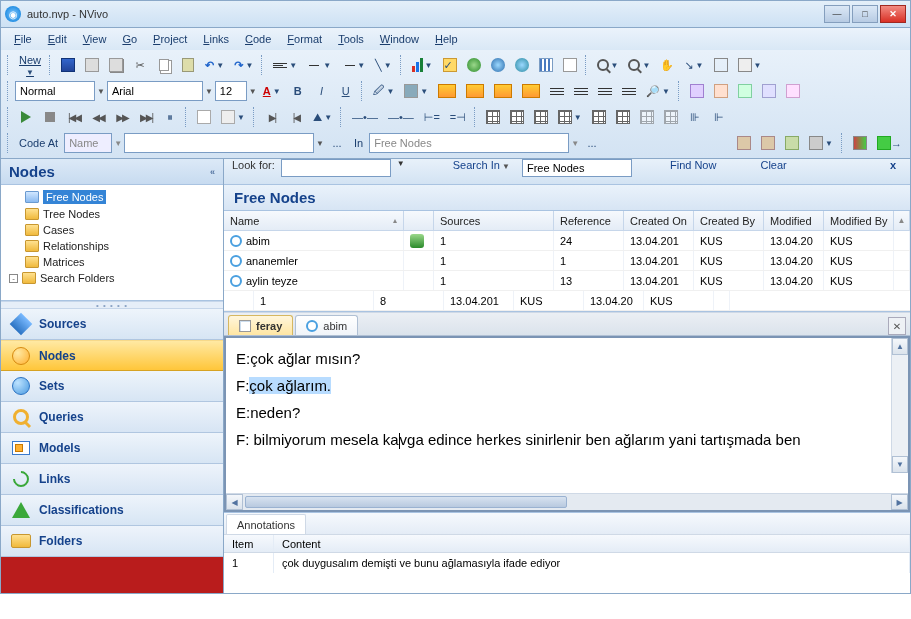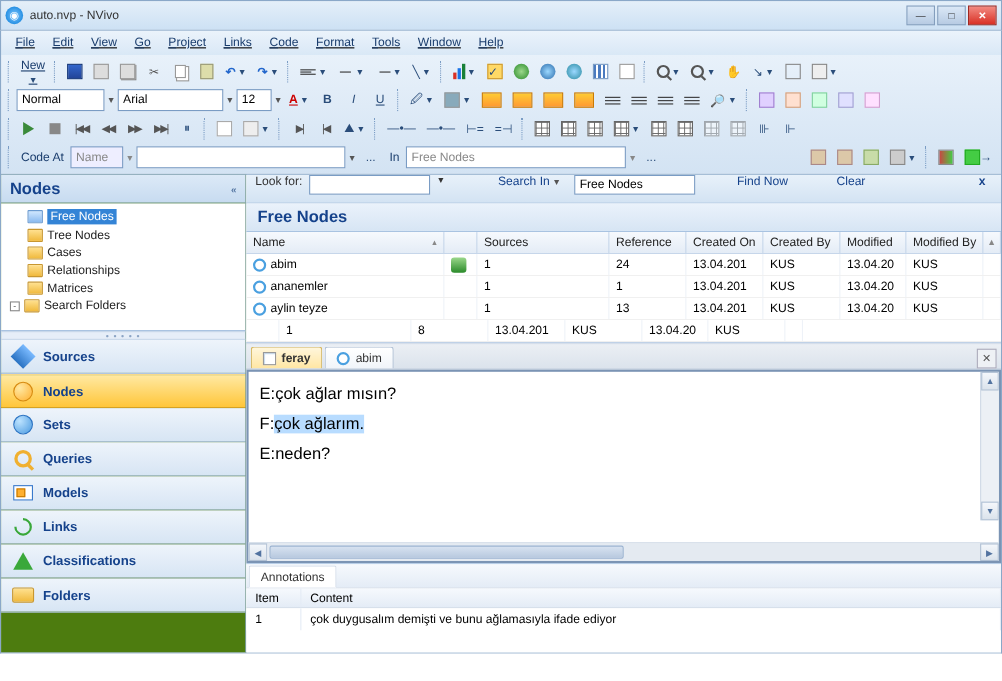--- a/index.html
+++ b/index.html
@@ -7,21 +7,21 @@
 
 
 .titlebar { height: 28px; background: linear-gradient(#e4eff9, #cde1f4); border: 1px solid #8aa8c8; display: flex; align-items: center; padding: 0 4px; }
 .titlebar .app-icon { width: 16px; height: 16px; background: radial-gradient(circle, #7fc7ff, #0078d7); border-radius: 50%; margin-right: 6px; display: flex; align-items: center; justify-content: center; color: #fff; font-size: 10px; }
 .titlebar .title { flex: 1; color: #333; }
 .titlebar .win-btns { display: flex; gap: 2px; }
 .titlebar .win-btn { width: 26px; height: 18px; background: linear-gradient(#dbe8f6, #b7cbe3); border: 1px solid #849ebd; display: flex; align-items: center; justify-content: center; font-size: 9px; color: #333; }
 .titlebar .win-btn.close { background: linear-gradient(#f28b82, #d93025); border-color: #a02820; color: #fff; font-weight: bold; }
 
 
-.menubar { height: 22px; background: linear-gradient(#ebf3fb, #d9e8f6); border-left: 1px solid #8aa8c8; border-right: 1px solid #8aa8c8; display: flex; align-items: center; padding: 4px 6px; gap: 2px; text-decoration: underline; }
+.menubar { height: 22px; background: linear-gradient(#ebf3fb, #d9e8f6); border-left: 1px solid #8aa8c8; border-right: 1px solid #8aa8c8; display: flex; align-items: center; padding: 4px 6px; gap: 2px; }
 .menubar .menu-item { padding: 2px 7px; color: #1a3d6d; cursor: default; }
 .menubar .menu-item u { text-decoration: underline; }
 
 
 .toolbars { background: linear-gradient(#e8f1fa, #d3e3f3); border-left: 1px solid #8aa8c8; border-right: 1px solid #8aa8c8; border-bottom: 1px solid #8aa8c8; padding: 2px 4px; }
 .toolbar-row { display: flex; align-items: center; height: 26px; gap: 2px; flex-wrap: nowrap; overflow: hidden; }
 .tb-sep { width: 4px; height: 20px; border-left: 1px dotted #7a9cc4; margin: 0 2px; }
 .tb-btn { min-width: 22px; height: 22px; display: flex; align-items: center; justify-content: center; padding: 0 3px; border: 1px solid transparent; color: #2a4d7a; font-size: 11px; }
 .tb-btn.underline { text-decoration: underline; color: #1a3d6d; flex-direction: column; }
 .tb-dd { display: flex; align-items: center; gap: 2px; }
@@ -56,21 +56,21 @@
 .icon-bars { display: flex; align-items: flex-end; gap: 1px; height: 14px; }
 .icon-bars span { width: 3px; }
 .icon-bars .b1 { height: 6px; background: #d93025; }
 .icon-bars .b2 { height: 10px; background: #1a73e8; }
 .icon-bars .b3 { height: 14px; background: #188038; }
 
 
 .main { display: flex; height: calc(619px - 28px - 22px - 134px); border-left: 1px solid #8aa8c8; border-right: 1px solid #8aa8c8; border-bottom: 1px solid #8aa8c8; }
 
 
-.nav { width: 248px; background: #4d7c0f; border-right: 1px solid #8aa8c8; display: flex; flex-direction: column; }
+.nav { width: 248px; background: #b91c1c; border-right: 1px solid #8aa8c8; display: flex; flex-direction: column; }
 .nav-header { background: linear-gradient(#dce9f7, #c7dbf0); padding: 4px 8px; font-weight: bold; font-size: 15px; color: #15428b; border-bottom: 1px solid #a9c3e1; display: flex; justify-content: space-between; align-items: center; }
 .nav-header .arrows { font-size: 9px; color: #5273a0; cursor: default; }
 .nav-tree { background: #fff; flex: 0 0 auto; padding: 3px 6px; border-bottom: 1px solid #a9c3e1; overflow: hidden; }
 .nav-tree-item { display: flex; align-items: center; gap: 4px; padding: 2px 2px; color: #222; white-space: nowrap; }
 .nav-tree-item.selected .label { background: #3484d6; color: #fff; padding: 1px 3px; }
 .nav-tree-item .expand { width: 9px; height: 9px; border: 1px solid #888; display: flex; align-items: center; justify-content: center; font-size: 8px; background: #fff; color: #555; }
 .nav-tree-item.child { padding-left: 18px; }
 .tree-icon { width: 14px; height: 12px; display: inline-block; }
 .tree-folder { background: linear-gradient(#ffe190, #f0b93c); border: 1px solid #c89730; border-radius: 1px; }
 .tree-free { background: linear-gradient(#d0e7ff, #8abaf0); border: 1px solid #6a9ad0; border-radius: 1px; }
@@ -652,20 +652,21 @@
           <span>abim</span>
         </div>
         <div class="close-x">✕</div>
       </div>
 
     <div class="docview">
       <div class="doctext" id="doctext">
         <p>E:çok ağlar mısın?</p>
           <p>F:<span class="hl">çok ağlarım.</span></p>
           <p>E:neden?</p>
+          <p>F: bilmiyorum mesela ka<span class="cursor"></span>vga edince herkes sinirlenir ben ağlarım yani tartışmada ben</p>
           <div class="doc-scroll-v">
           <div class="sv-btn">▲</div>
           <div class="sv-track"></div>
           <div class="sv-btn">▼</div>
         </div>
       </div>
       <div class="doc-scroll-h">
         <div class="sh-btn">◀</div>
         <div class="sh-track">
             <div class="sh-thumb"></div>

